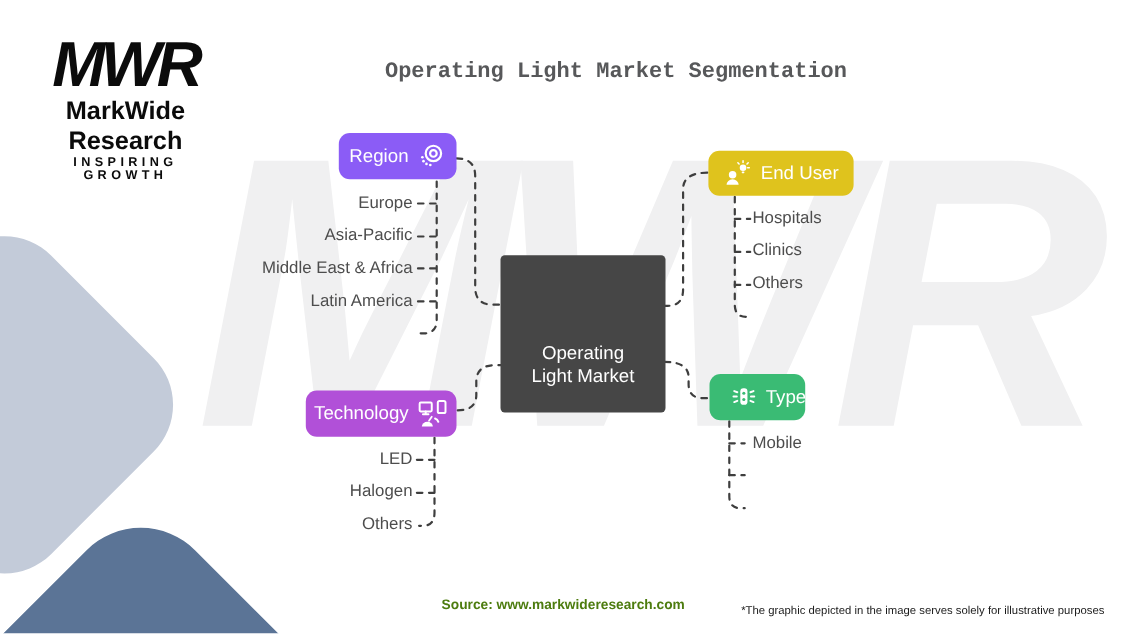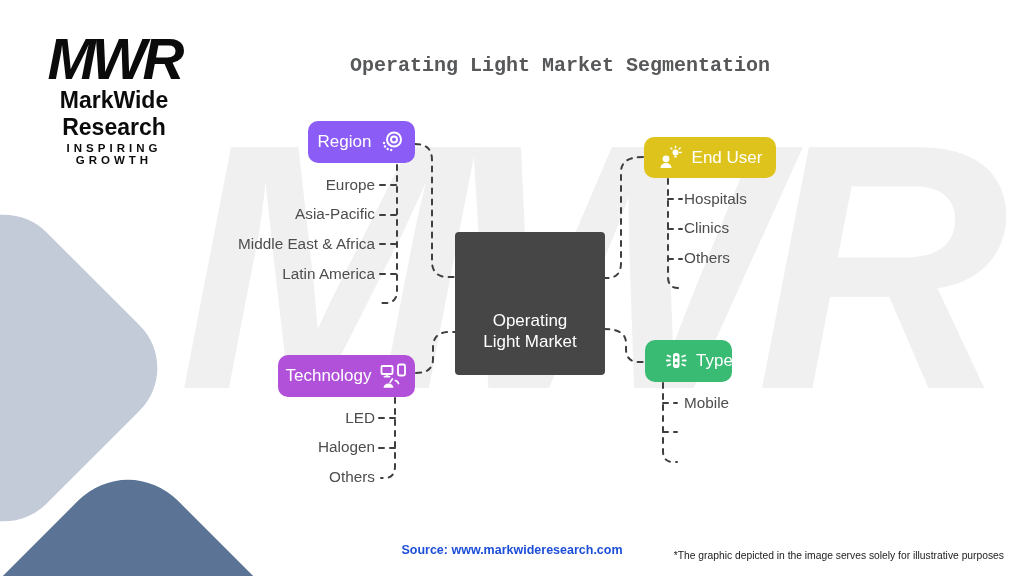--- a/index.html
+++ b/index.html
@@ -57,21 +57,21 @@
   .list { position:absolute; z-index:3; color:#4d4d4d; font-size:15.3px; }
   .list div { height:29.6px; display:flex; align-items:center; }
   .list-right div { justify-content:flex-end; }
   .list-region     { right:649px; top:170px; }
   .list-enduser    { left:684px;  top:184px; }
   .list-technology { right:649px; top:403px; }
   .list-type       { left:684px;  top:388px; }
 
   .footer-source {
     position:absolute; left:362px; top:543px; width:300px; text-align:center;
-    font-size:12.5px; font-weight:bold; color:#1d4ed8; z-index:3;
+    font-size:12.5px; font-weight:bold; color:#4d7c0f; z-index:3;
   }
   .footer-disclaimer {
     position:absolute; right:20px; top:550px; font-size:10.3px; color:#1b1b1b; z-index:3;
   }
 </style>
 </head>
 <body>
 
 <div class="canvas">
 

